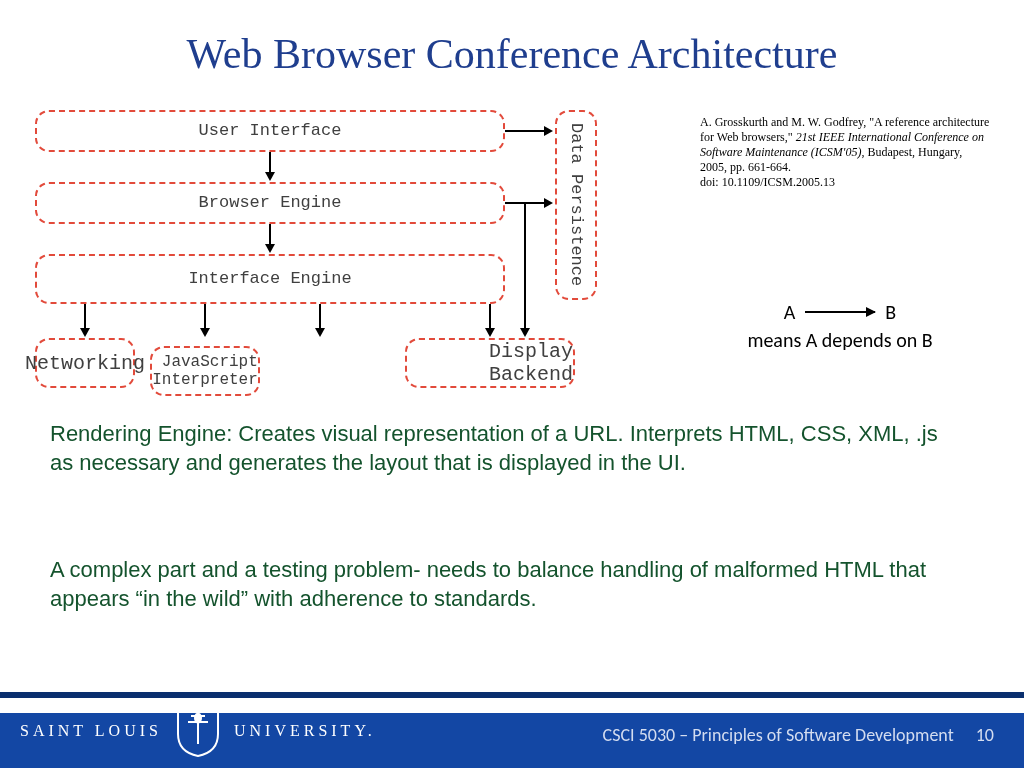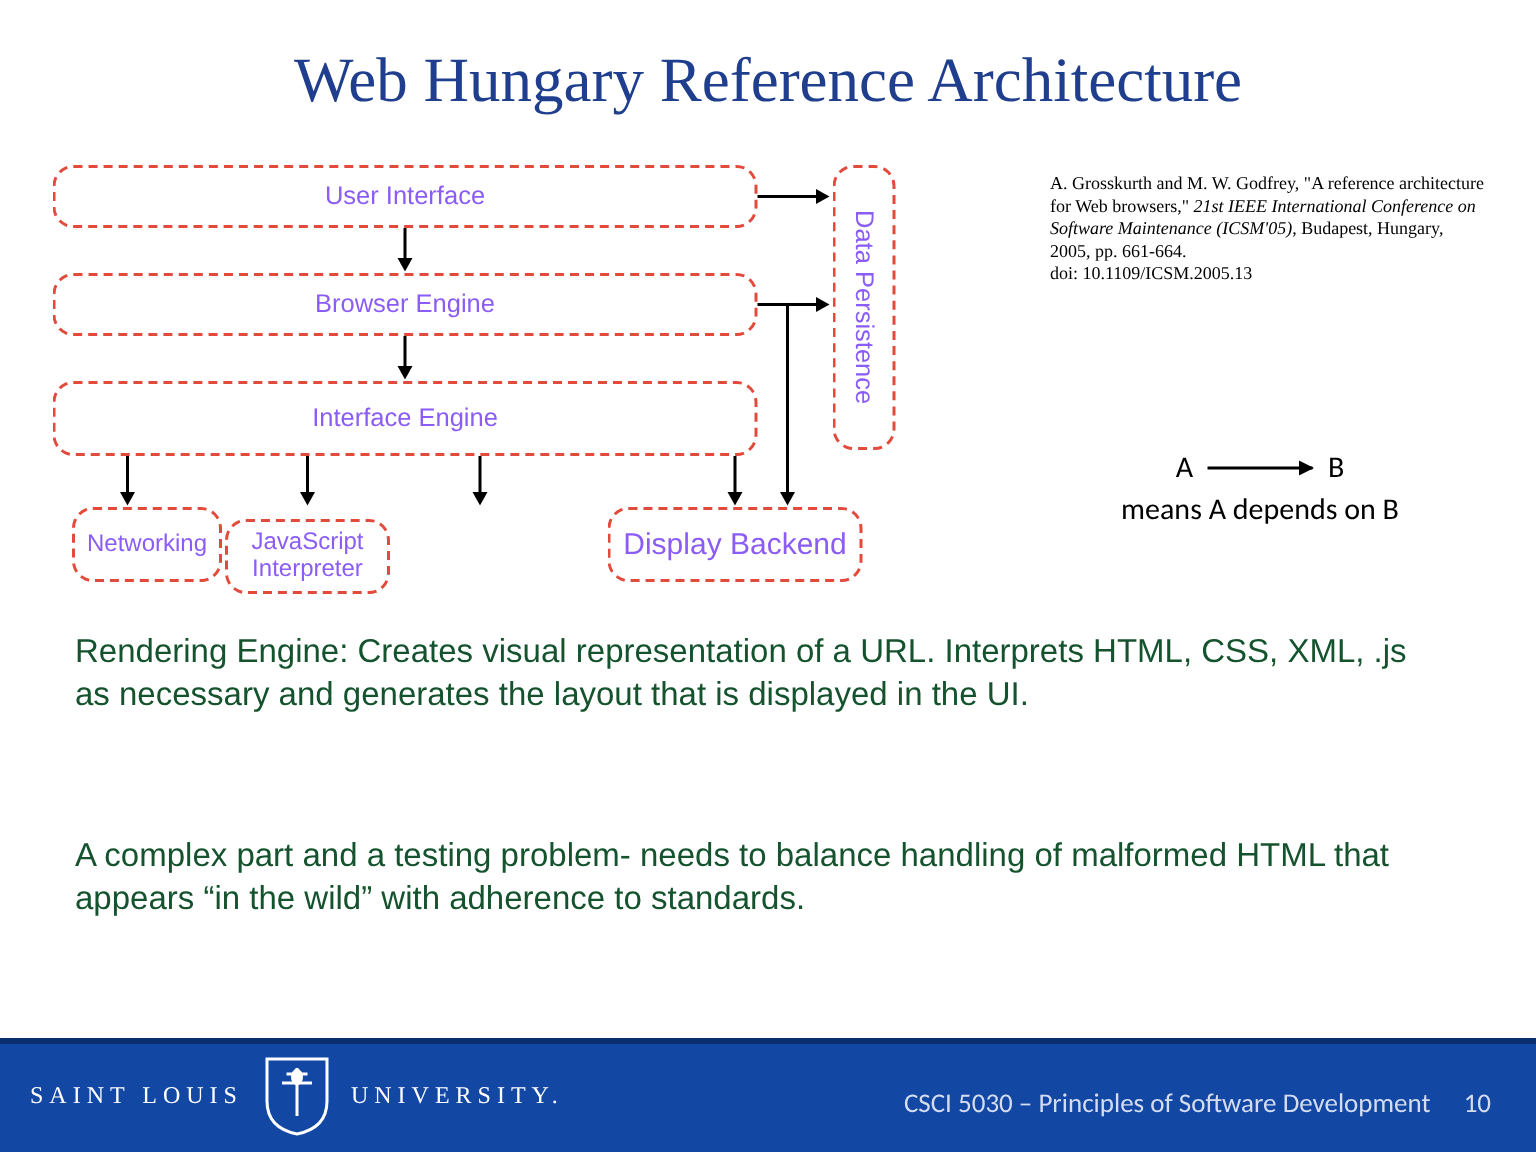--- a/index.html
+++ b/index.html
@@ -29,24 +29,24 @@
     width: 610px;
     height: 285px;
   }
   .dbox {
     position: absolute;
     border: 2px dashed #e24a3b;
     border-radius: 14px;
     display: flex;
     align-items: center;
     justify-content: center;
-    color: #8b5cf6;
-    font-family: Liberation Sans, sans-serif;
+    color: #404040;
+    font-family: Liberation Mono, monospace;
     font-size: 17px;
-    text-align: center;
+    text-align: right;
     line-height: 1.15;
   }
   .vert { writing-mode: vertical-rl; text-orientation: mixed; }
   .arrow-line {
     position: absolute;
     background: #000;
   }
   .arrow-head-down {
     position: absolute;
     width: 0; height: 0;
@@ -107,21 +107,21 @@
     line-height: 1.3;
     color: #14532d;
   }
   .p1 { top: 420px; }
   .p2 { top: 556px; }
   .footer {
     position: absolute;
     bottom: 0;
     left: 0;
     right: 0;
-    height: 72px;
+    height: 55px;
     background: #1347a4;
     padding-left: 48px;
   }
   .footer-top {
     position: absolute;
     bottom: 70px;
     left: 0; right: 0;
     height: 6px;
     background: #0a2f6e;
   }
@@ -150,31 +150,31 @@
   }
   .shield {
     width: 44px;
     height: 54px;
     position: relative;
   }
 </style>
 </head>
 <body>
 
-<div class="title">Web Hungary Reference Architecture</div>
+<div class="title">Web Browser Conference Architecture</div>
 
 <div class="diagram">
 
   <div class="dbox" style="top:0; left:0; width:470px; height:42px;">User Interface</div>
 
   <div class="dbox" style="top:72px; left:0; width:470px; height:42px;">Browser Engine</div>
 
   <div class="dbox" style="top:144px; left:0; width:470px; height:50px;">Interface Engine</div>
 
-  <div class="dbox" style="top:228px; left:13px; width:100px; height:50px; font-size:16px;">Networking</div>
+  <div class="dbox" style="top:228px; left:0; width:100px; height:50px; font-size:20px;">Networking</div>
 
   <div class="dbox" style="top:236px; left:115px; width:110px; height:50px; font-size:16px; white-space:pre-line;">JavaScript
 Interpreter</div>
 
 
   <div class="dbox" style="top:228px; left:370px; width:170px; height:50px; font-size:20px;">Display Backend</div>
 
   <div class="dbox vert" style="top:0; left:520px; width:42px; height:190px;">Data Persistence</div>
 
   <div class="arrow-line" style="top:42px; left:234px; width:2px; height:21px;"></div>

